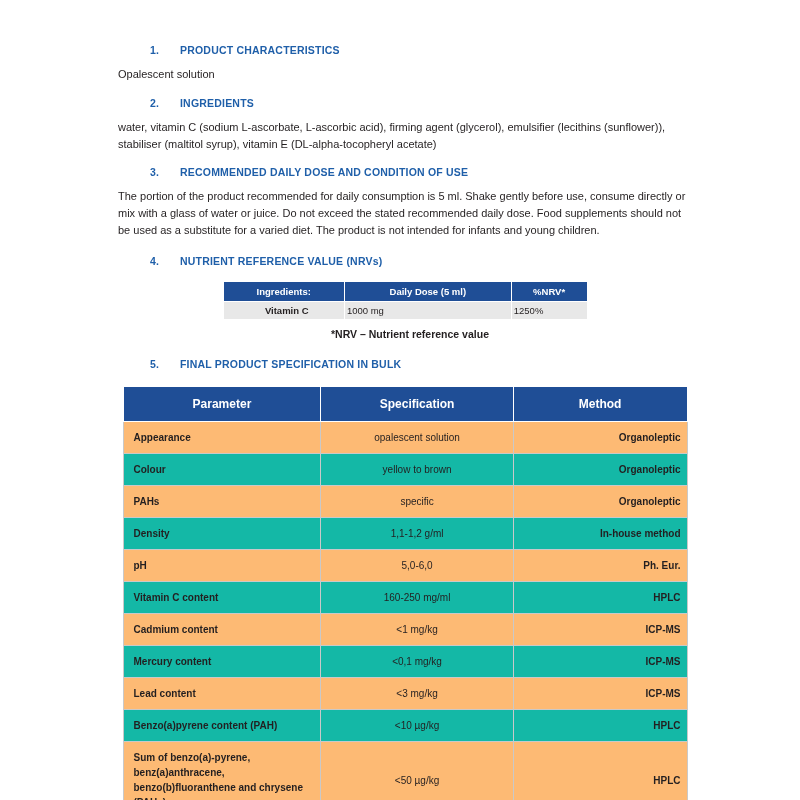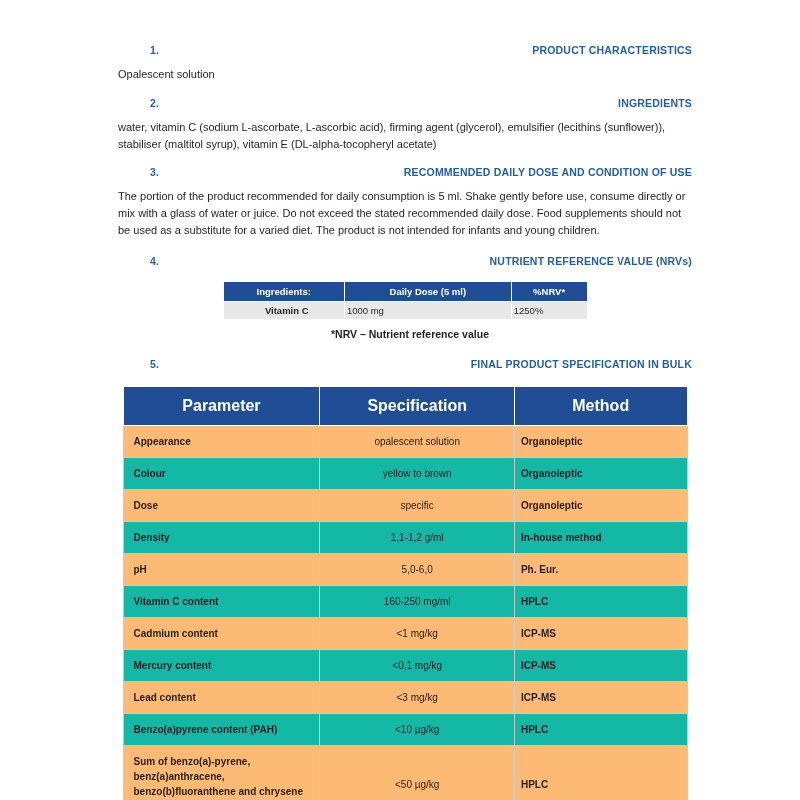--- a/index.html
+++ b/index.html
@@ -29,21 +29,20 @@
     font-size: 10.5px;
     letter-spacing: 0.2px;
     margin: 0 0 0 32px;
   }
   .section-heading .num {
     width: 30px;
     flex: none;
   }
   .section-heading .txt {
     flex: 1;
-    text-align: right;
   }
   .body-text {
     font-size: 11px;
     line-height: 17px;
     color: #231f20;
     margin: 10px 0 0 0;
   }
   .gap-a { height: 14px; }
   .gap-b { height: 13px; }
   .gap-c { height: 16px; }
@@ -95,41 +94,41 @@
   }
   table.spec {
     border-collapse: collapse;
     width: 565px;
     font-size: 10px;
   }
   table.spec th {
     background: #1f4e96;
     color: #ffffff;
     font-weight: bold;
-    font-size: 16px;
+    font-size: 12px;
     text-align: center;
     padding: 10px 4px;
     border: 1px solid #ffffff;
   }
   table.spec td {
     border: 1px solid #c9c9c9;
     padding: 8px 6px;
     color: #231f20;
   }
   table.spec td.param {
     font-weight: bold;
     padding-left: 10px;
     width: 193px;
   }
   table.spec td.spec-val {
     text-align: center;
     width: 196px;
   }
   table.spec td.method {
-    text-align: left;
+    text-align: right;
     font-weight: bold;
     width: 176px;
   }
   table.spec tr.shaded td {
     background: #fdba74;
   }
   table.spec tr.plain td {
     background: #14b8a6;
   }
   .multiline {
@@ -211,21 +210,21 @@
             <td class="param multiline">Appearance</td>
             <td class="spec-val">opalescent solution</td>
             <td class="method">Organoleptic</td>
           </tr>
           <tr class="plain">
             <td class="param multiline">Colour</td>
             <td class="spec-val">yellow to brown</td>
             <td class="method">Organoleptic</td>
           </tr>
           <tr class="shaded">
-            <td class="param multiline">Dose</td>
+            <td class="param multiline">PAHs</td>
             <td class="spec-val">specific</td>
             <td class="method">Organoleptic</td>
           </tr>
           <tr class="plain">
             <td class="param multiline">Density</td>
             <td class="spec-val">1,1-1,2 g/ml</td>
             <td class="method">In-house method</td>
           </tr>
           <tr class="shaded">
             <td class="param multiline">pH</td>

